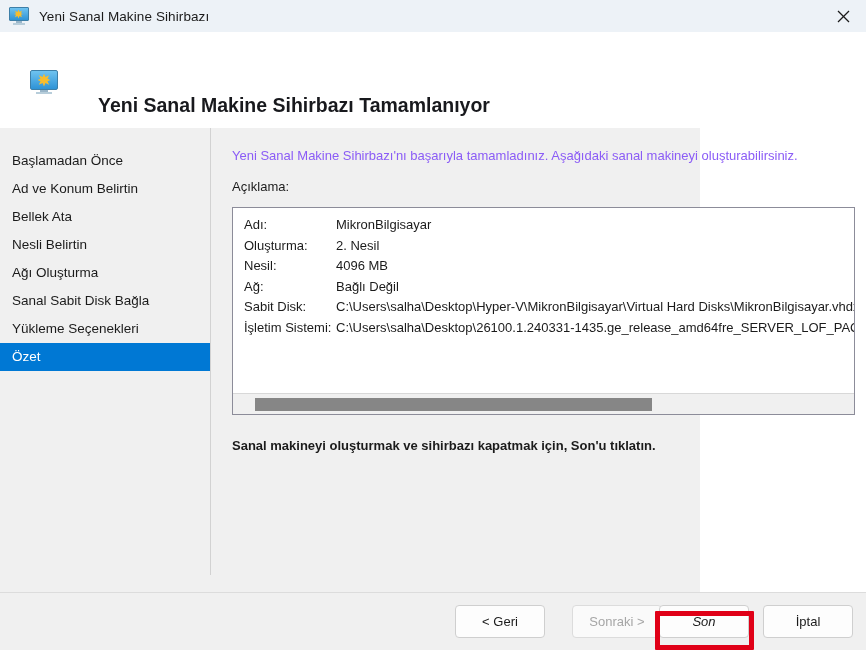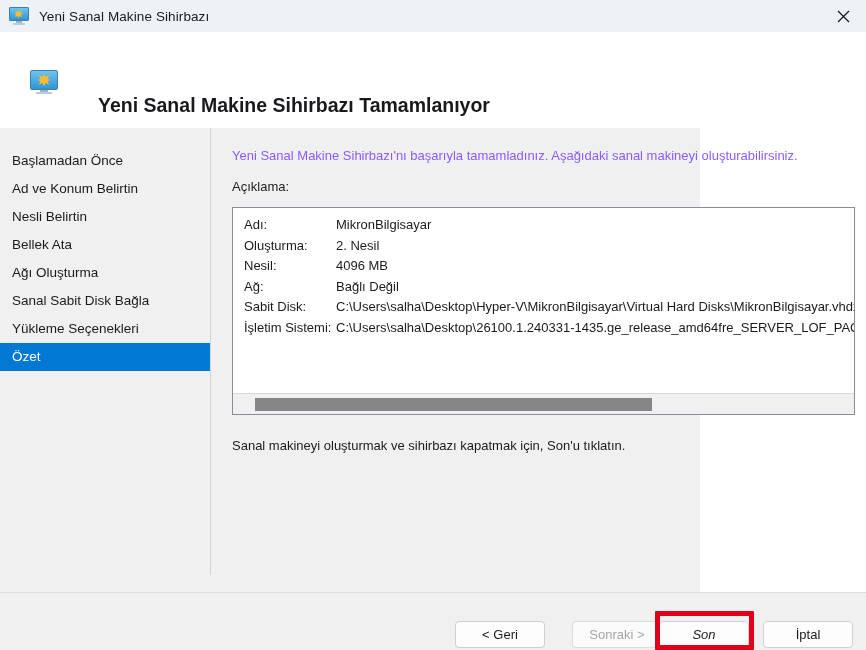--- a/index.html
+++ b/index.html
@@ -206,34 +206,35 @@
     width: 397px; height: 13px;
     background: #868686;
   }
 
   .bottom-note {
     position: absolute;
     left: 0; top: 310px;
     font-size: 13px;
     color: #1b1b1b;
     white-space: nowrap;
+    font-weight: bold;
   }
 
   
   .footer {
     position: absolute;
     top: 592px; left: 0;
     width: 866px; height: 58px;
     background: #f0f0f0;
     border-top: 1px solid #dcdcdc;
   }
   .btn {
     position: absolute;
-    top: 28px;
-    width: 90px; height: 27px;
+    top: 12px;
+    width: 90px; height: 33px;
     background: #fdfdfd;
     border: 1px solid #cfcfcf;
     border-radius: 4px;
     font-family: "Liberation Sans", sans-serif;
     font-size: 13px;
     color: #1b1b1b;
     display: flex;
     align-items: center;
     justify-content: center;
     white-space: nowrap;
@@ -286,22 +287,22 @@
   </div>
   <div class="header-title">Yeni Sanal Makine Sihirbazı Tamamlanıyor</div>
 </div>
 
 <div class="content">
   <div class="vdivider"></div>
 
   <div class="sidebar">
     <div class="side-item">Başlamadan Önce</div>
     <div class="side-item">Ad ve Konum Belirtin</div>
+    <div class="side-item">Bellek Ata</div>
     <div class="side-item">Nesli Belirtin</div>
-    <div class="side-item">Bellek Ata</div>
     <div class="side-item">Ağı Oluşturma</div>
     <div class="side-item">Sanal Sabit Disk Bağla</div>
     <div class="side-item indent">Yükleme Seçenekleri</div>
     <div class="side-item selected">Özet</div>
   </div>
 
   <div class="main">
     <div class="intro">Yeni Sanal Makine Sihirbazı'nı başarıyla tamamladınız. Aşağıdaki sanal makineyi oluşturabilirsiniz.</div>
     <div class="aciklama">Açıklama:</div>
 

